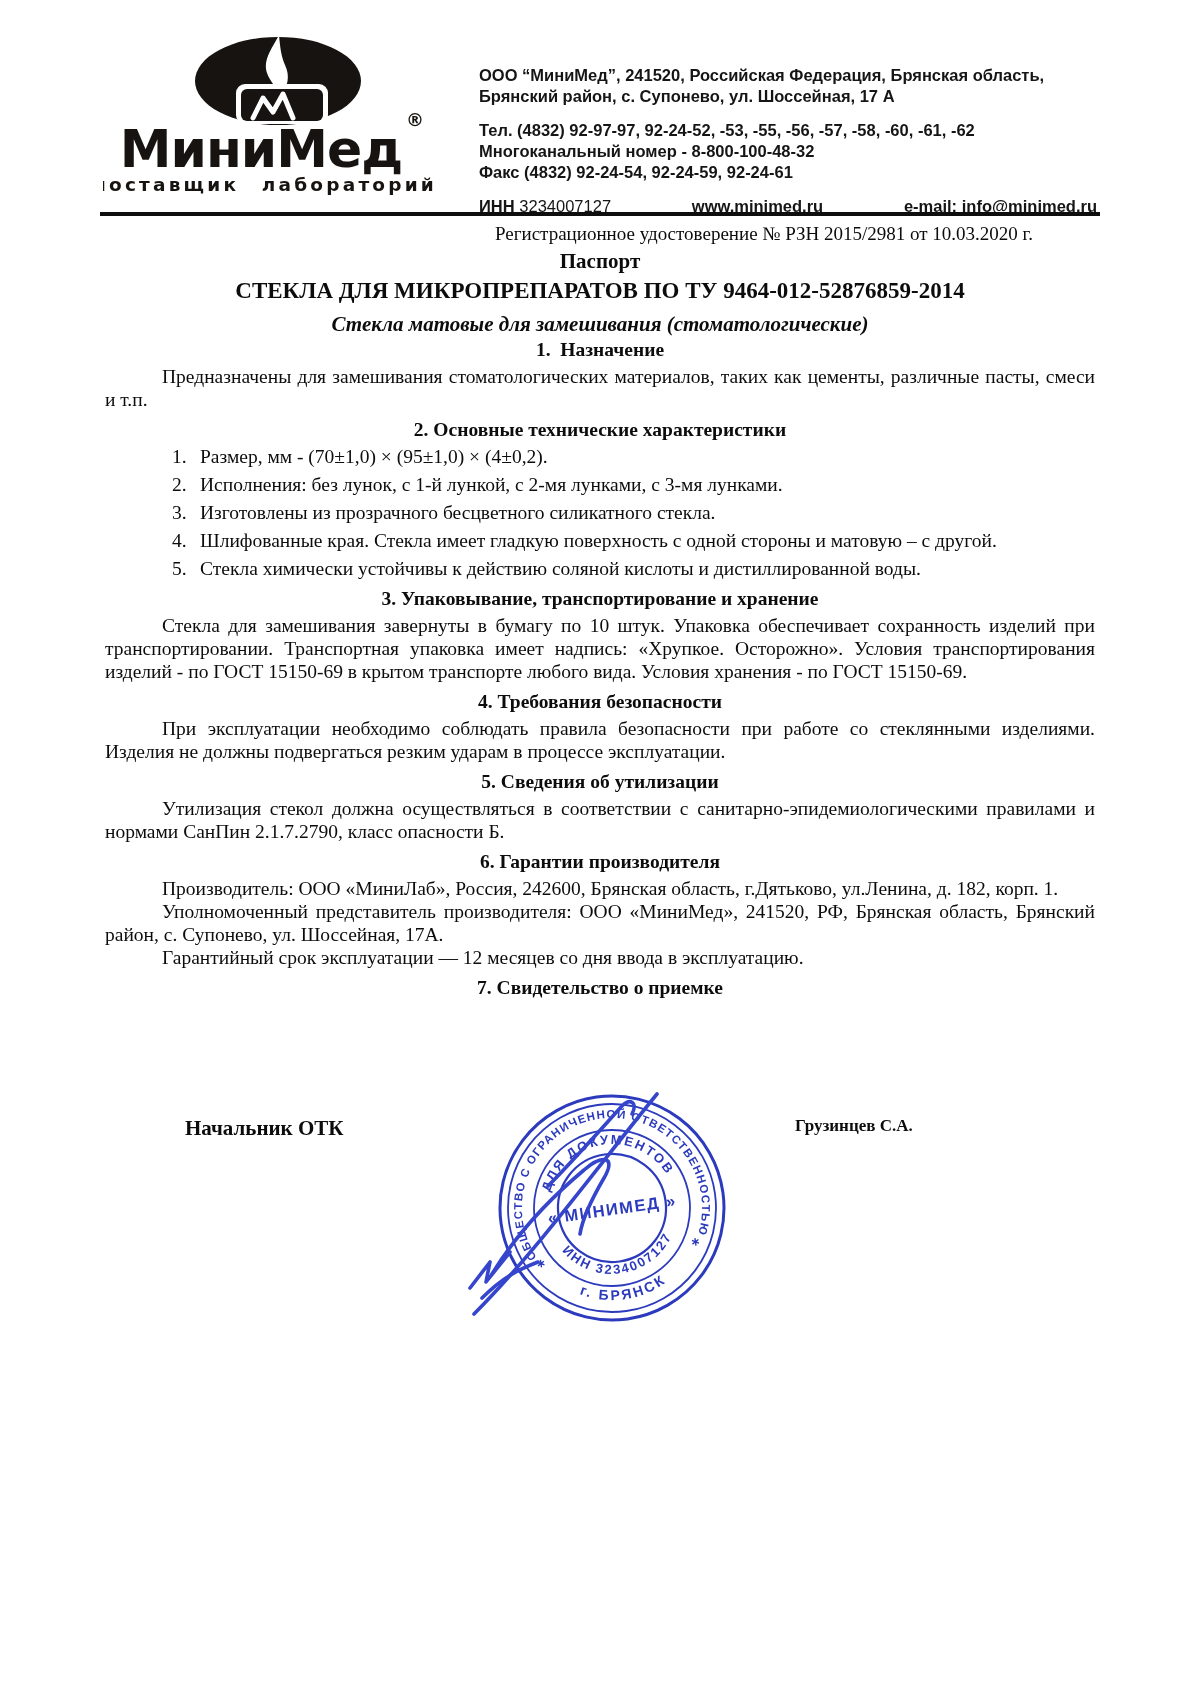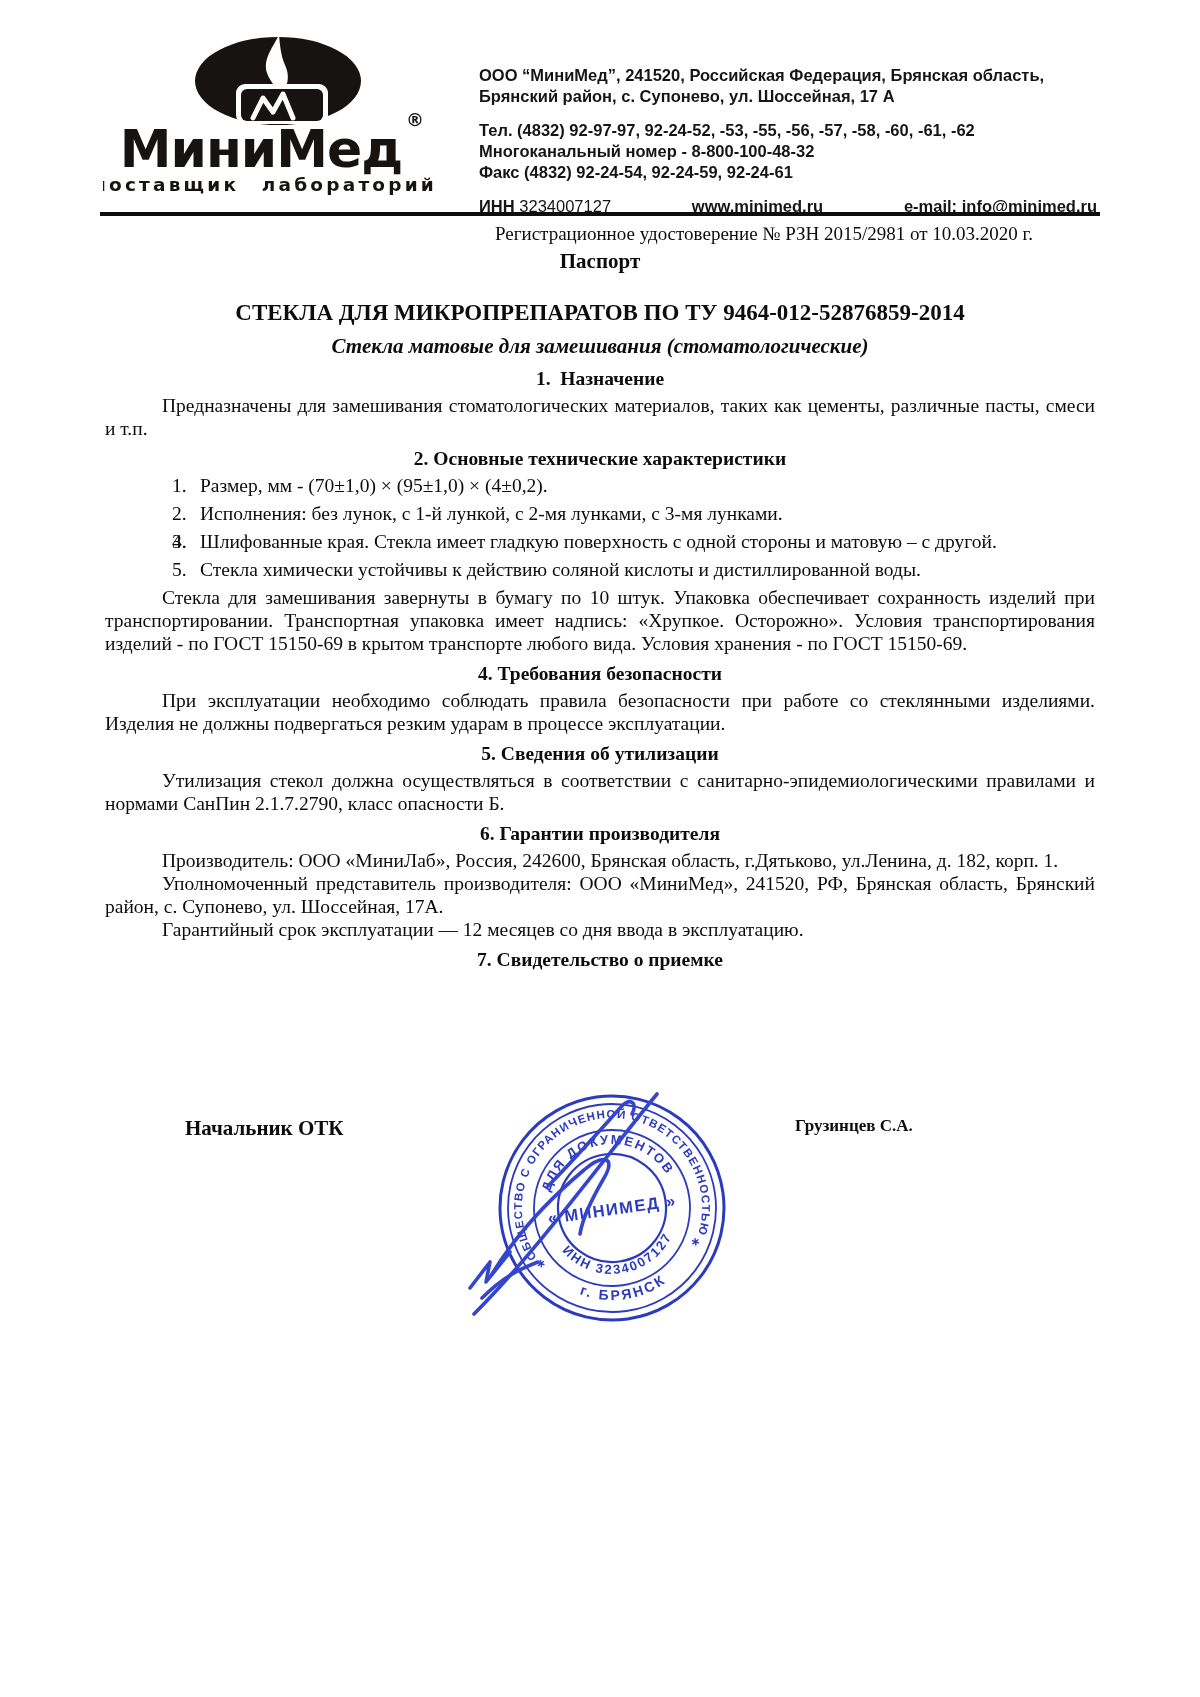--- a/index.html
+++ b/index.html
@@ -16,24 +16,24 @@
     font-size:16.5px;line-height:21px;font-weight:bold;color:#151515;margin-top:27px;
   }
   .ci-gap{height:13px;}
   .ci-bottom-row{display:flex;justify-content:space-between;align-items:baseline;}
   .inn-num{font-weight:normal;}
   .header-rule{position:absolute;left:100px;top:212px;width:1000px;height:4px;background:#0e0e0e;}
   
   .doc-body{position:absolute;left:105px;top:222px;width:990px;font-size:19.5px;line-height:23px;}
   .reg-line{text-align:right;padding-right:62px;font-size:19px;}
   .doc-type{margin-top:4px;text-align:center;font-weight:bold;font-size:21px;line-height:24px;}
-  .doc-title{margin-top:26px;text-align:center;font-weight:bold;font-size:23px;line-height:28px;}
+  .doc-title{margin-top:4px;text-align:center;font-weight:bold;font-size:23px;line-height:28px;}
   .doc-subtitle{margin-top:6px;text-align:center;font-weight:bold;font-style:italic;font-size:21px;line-height:26px;}
   .sec-h{margin:7px 0 4px 0;text-align:center;font-weight:bold;font-size:19.5px;line-height:23px;}
-  .sec-h.first{margin-top:8px;}
+  .sec-h.first{margin-top:1px;}
   .body-para{margin:0;text-align:justify;text-indent:57px;}
   ol.spec-list{list-style:none;margin:4px 0 0 0;padding:0;}
   ol.spec-list li{position:relative;padding-left:95px;line-height:23px;margin-bottom:5px;}
   ol.spec-list .li-num{position:absolute;left:67px;}
   
   .sig-title{position:absolute;left:185px;top:1116px;font-weight:bold;font-size:21px;}
   .sig-name{position:absolute;left:795px;top:1116px;font-weight:bold;font-size:17px;}
   .stamp-wrap{position:absolute;left:452px;top:1066px;width:315px;height:285px;}
   .stamp-text{font-family:"Liberation Sans","DejaVu Sans",sans-serif;font-weight:bold;}
 </style>
@@ -80,25 +80,26 @@
     <div class="doc-title">СТЕКЛА ДЛЯ МИКРОПРЕПАРАТОВ ПО ТУ 9464-012-52876859-2014</div>
     <div class="doc-subtitle">Стекла матовые для замешивания (стоматологические)</div>
 
     <div class="sec-h first">1.&nbsp; Назначение</div>
     <p class="body-para">Предназначены для замешивания стоматологических материалов, таких как цементы, различные пасты, смеси и т.п.</p>
 
     <div class="sec-h">2. Основные технические характеристики</div>
     <ol class="spec-list">
       <li><span class="li-num">1.</span><span>Размер, мм - (70±1,0) × (95±1,0) × (4±0,2).</span></li>
       <li><span class="li-num">2.</span><span>Исполнения: без лунок, с 1-й лункой, с 2-мя лунками, с 3-мя лунками.</span></li>
-      <li><span class="li-num">3.</span></li>
+      <li><span class="li-num">3.</span><span>Изготовлены из прозрачного бесцветного силикатного стекла.</span></li>
       <li><span class="li-num">4.</span><span>Шлифованные края. Стекла имеет гладкую поверхность с одной стороны и матовую – с другой.</span></li>
       <li><span class="li-num">5.</span><span>Стекла химически устойчивы к действию соляной кислоты и дистиллированной воды.</span></li>
     </ol>
 
+    <div class="sec-h">3. Упаковывание, транспортирование и хранение</div>
     <p class="body-para">Стекла для замешивания завернуты в бумагу по 10 штук. Упаковка обеспечивает сохранность изделий при транспортировании. Транспортная упаковка имеет надпись: «Хрупкое. Осторожно». Условия транспортирования изделий - по ГОСТ 15150-69 в крытом транспорте любого вида. Условия хранения - по ГОСТ 15150-69.</p>
 
     <div class="sec-h">4. Требования безопасности</div>
     <p class="body-para">При эксплуатации необходимо соблюдать правила безопасности при работе со стеклянными изделиями. Изделия не должны подвергаться резким ударам в процессе эксплуатации.</p>
 
     <div class="sec-h">5. Сведения об утилизации</div>
     <p class="body-para">Утилизация стекол должна осуществляться в соответствии с санитарно-эпидемиологическими правилами и нормами СанПин 2.1.7.2790, класс опасности Б.</p>
 
     <div class="sec-h">6. Гарантии производителя</div>
     <p class="body-para">Производитель: ООО «МиниЛаб», Россия, 242600, Брянская область, г.Дятьково, ул.Ленина, д. 182, корп. 1.</p>

